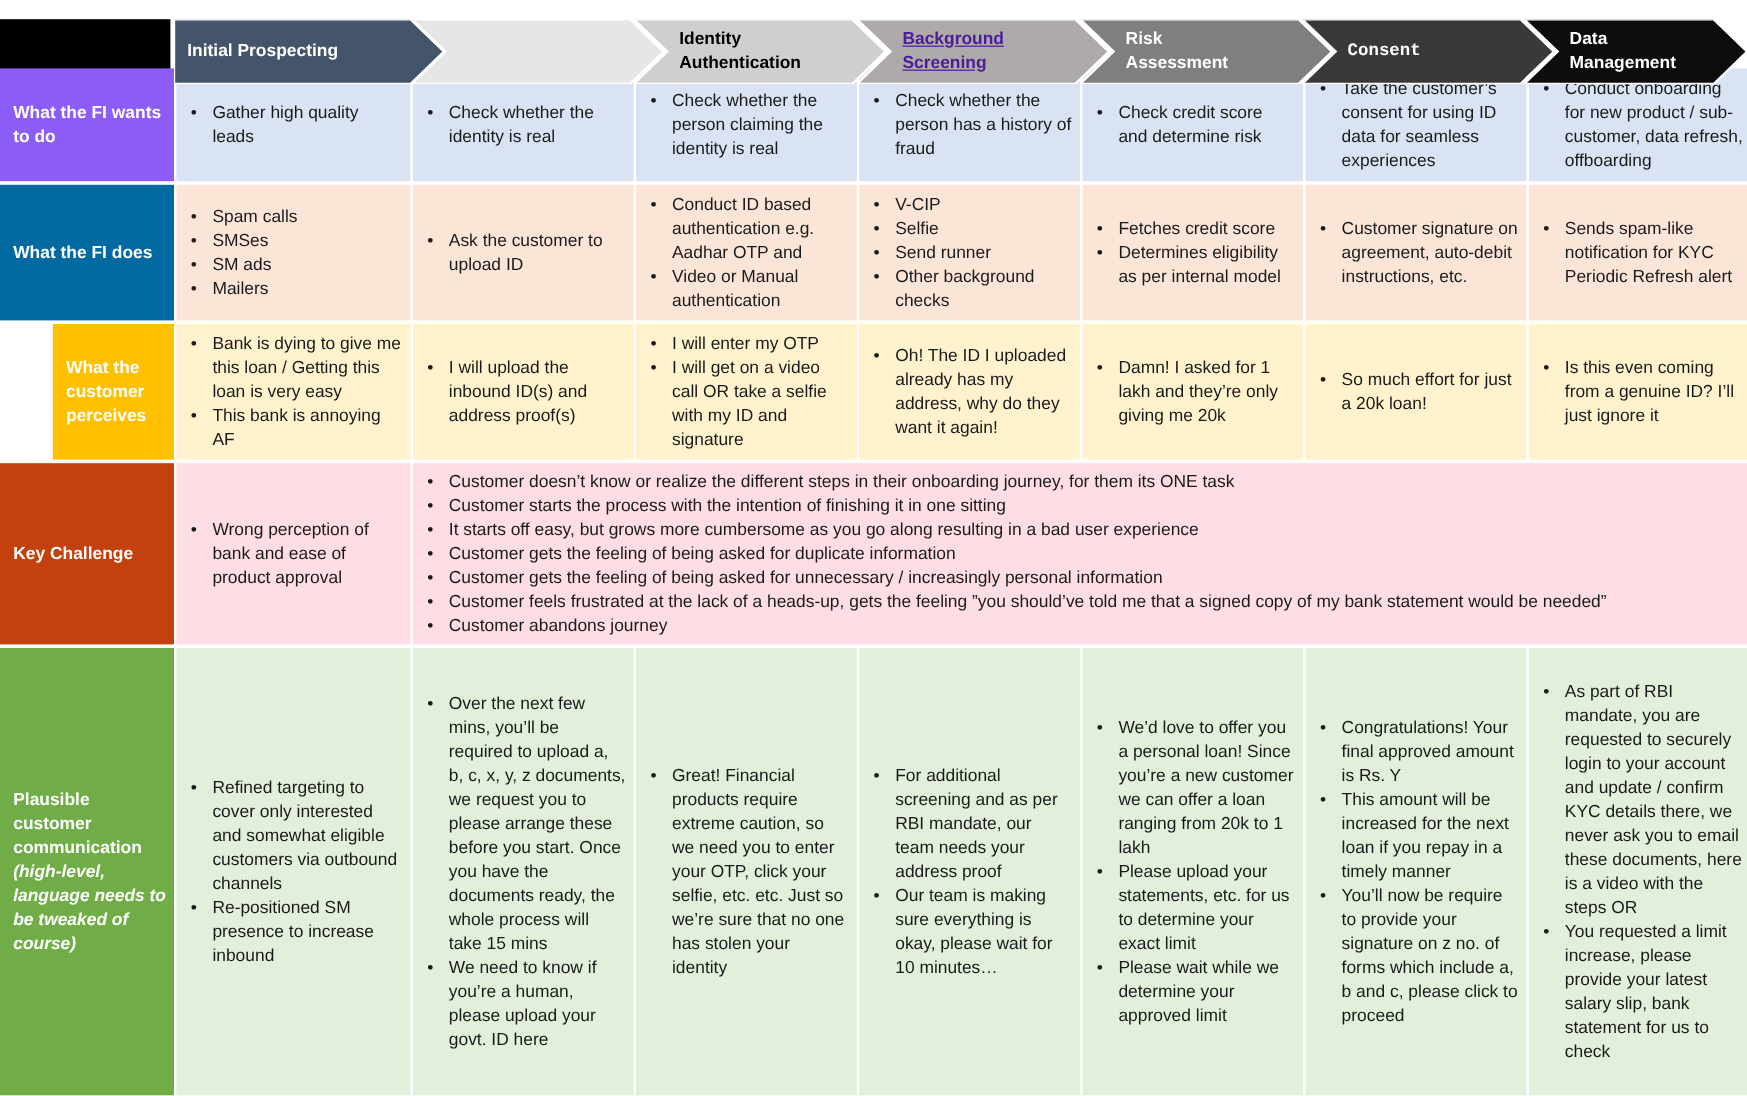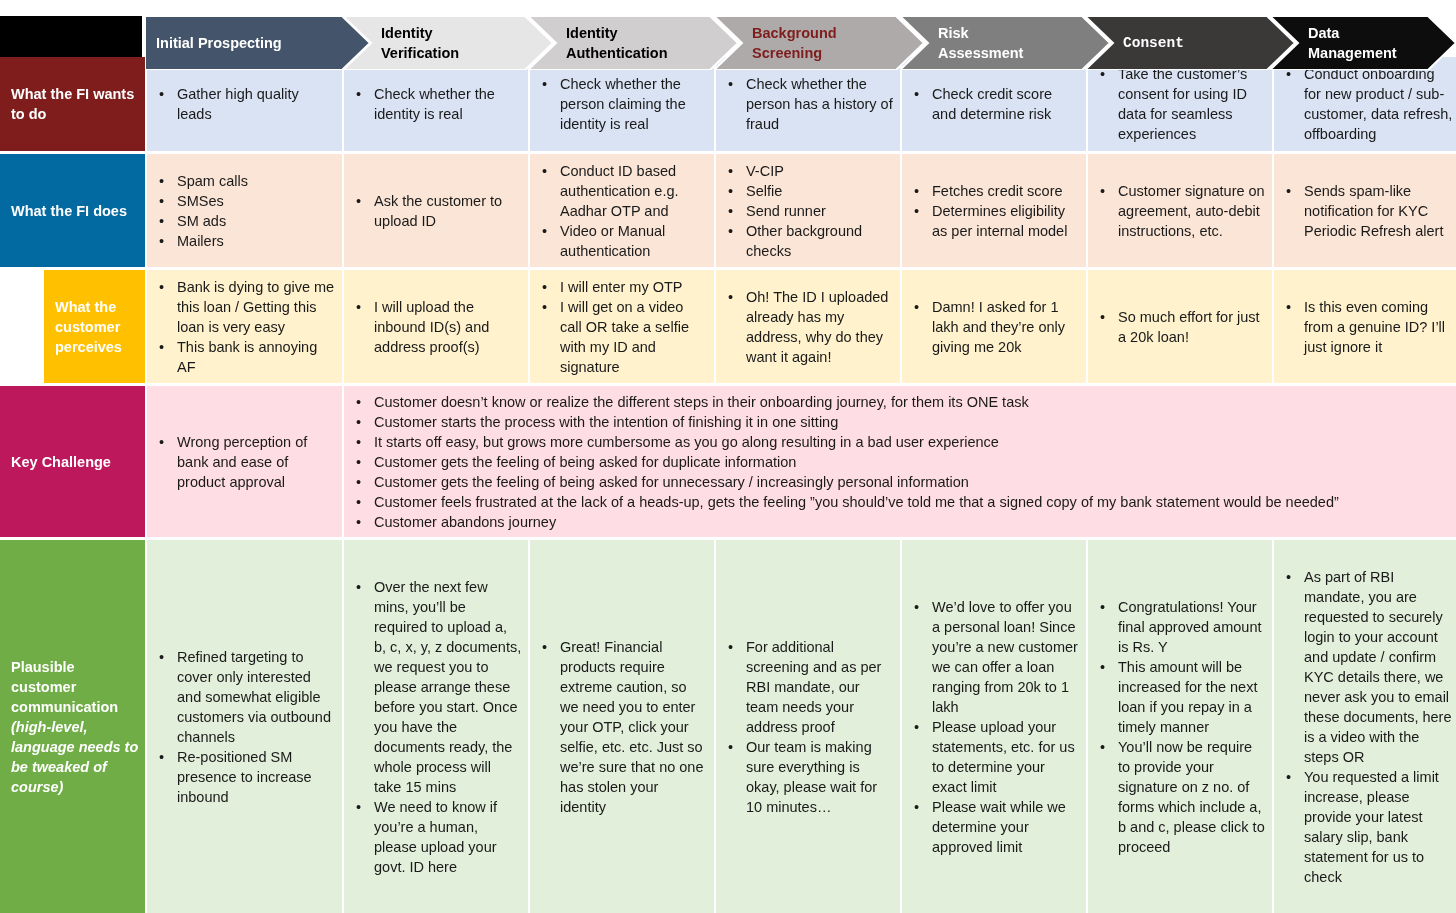--- a/index.html
+++ b/index.html
@@ -16,56 +16,55 @@
       grid-template-columns: 145px 195px 184px 184px 184px 184px 184px 186px;
       grid-template-rows: 94px 113px 113px 151px 373px;
       column-gap: 2px; row-gap: 3px; }
     .cell { padding: 0 6px 0 10px; display: flex; align-items: center; line-height: 20px; }
     .label { color: #fff; font-weight: bold; font-size: 14.5px; padding-left: 11px; }
     .label em { font-style: italic; margin-left: 18px; }
     ul { list-style: none; width: 100%; }
     li { position: relative; padding-left: 20px; }
     li::before { content: "•"; position: absolute; left: 2px; top: 0; }
 
-    .r1 { background: #dae3f3; } .r1l { background: #7f1d1d; }
+    .r1 { background: #dae3f3; } .r1l { background: #8b5cf6; }
     .r2 { background: #fbe5d6; } .r2l { background: #0369a1; }
     .r3 { background: #fff2cc; } .r3l { background: #ffc000; margin-left: 44px; }
-    .r4 { background: #ffdde4; } .r4l { background: #be185d; }
+    .r4 { background: #ffdde4; } .r4l { background: #c2410c; }
     .r5 { background: #e2efda; } .r5l { background: #70ad47; }
     .span6 { grid-column: 3 / span 6; }
   </style>
 </head>
 <body>
 
 <div class="header">
   <div class="corner"></div>
   <div id="chevrons">
       <div class="chev" style="left: 145px; width: 225px; z-index: 20;">
         <svg width="225" height="54">
           <polygon points="0,0 197,0 225,27 197,54 0,54 0,27" fill="#44546a" stroke="#ffffff" stroke-width="2"></polygon>
         </svg>
         <span style="color: rgb(255, 255, 255); padding-left: 11px; max-width: 200px;">Initial Prospecting</span>
       </div>
       <div class="chev" style="left: 343px; width: 210px; z-index: 19;">
         <svg width="210" height="54">
           <polygon points="0,0 182,0 210,27 182,54 0,54 28,27" fill="#e7e6e6" stroke="#ffffff" stroke-width="2"></polygon>
         </svg>
-        <span style="color: rgb(0, 0, 0); padding-left: 38px; max-width: 150px;">Identity Verification</span>
       </div>
       <div class="chev" style="left: 528px; width: 210px; z-index: 18;">
         <svg width="210" height="54">
           <polygon points="0,0 182,0 210,27 182,54 0,54 28,27" fill="#d0cece" stroke="#ffffff" stroke-width="2"></polygon>
         </svg>
         <span style="color: rgb(0, 0, 0); padding-left: 38px; max-width: 150px;">Identity Authentication</span>
       </div>
       <div class="chev" style="left: 714px; width: 210px; z-index: 17;">
         <svg width="210" height="54">
           <polygon points="0,0 182,0 210,27 182,54 0,54 28,27" fill="#aeaaaa" stroke="#ffffff" stroke-width="2"></polygon>
         </svg>
-        <span style="color: #7f1d1d; padding-left: 38px; max-width: 150px;">Background Screening</span>
+        <span style="color: #4c1d95; padding-left: 38px; max-width: 150px; text-decoration: underline;">Background Screening</span>
       </div>
       <div class="chev" style="left: 900px; width: 210px; z-index: 16;">
         <svg width="210" height="54">
           <polygon points="0,0 182,0 210,27 182,54 0,54 28,27" fill="#7f7f7f" stroke="#ffffff" stroke-width="2"></polygon>
         </svg>
         <span style="color: rgb(255, 255, 255); padding-left: 38px; max-width: 150px;">Risk Assessment</span>
       </div>
       <div class="chev" style="left: 1085px; width: 210px; z-index: 15; font-family: Liberation Mono, monospace;">
         <svg width="210" height="54">
           <polygon points="0,0 182,0 210,27 182,54 0,54 28,27" fill="#3b3838" stroke="#ffffff" stroke-width="2"></polygon>

